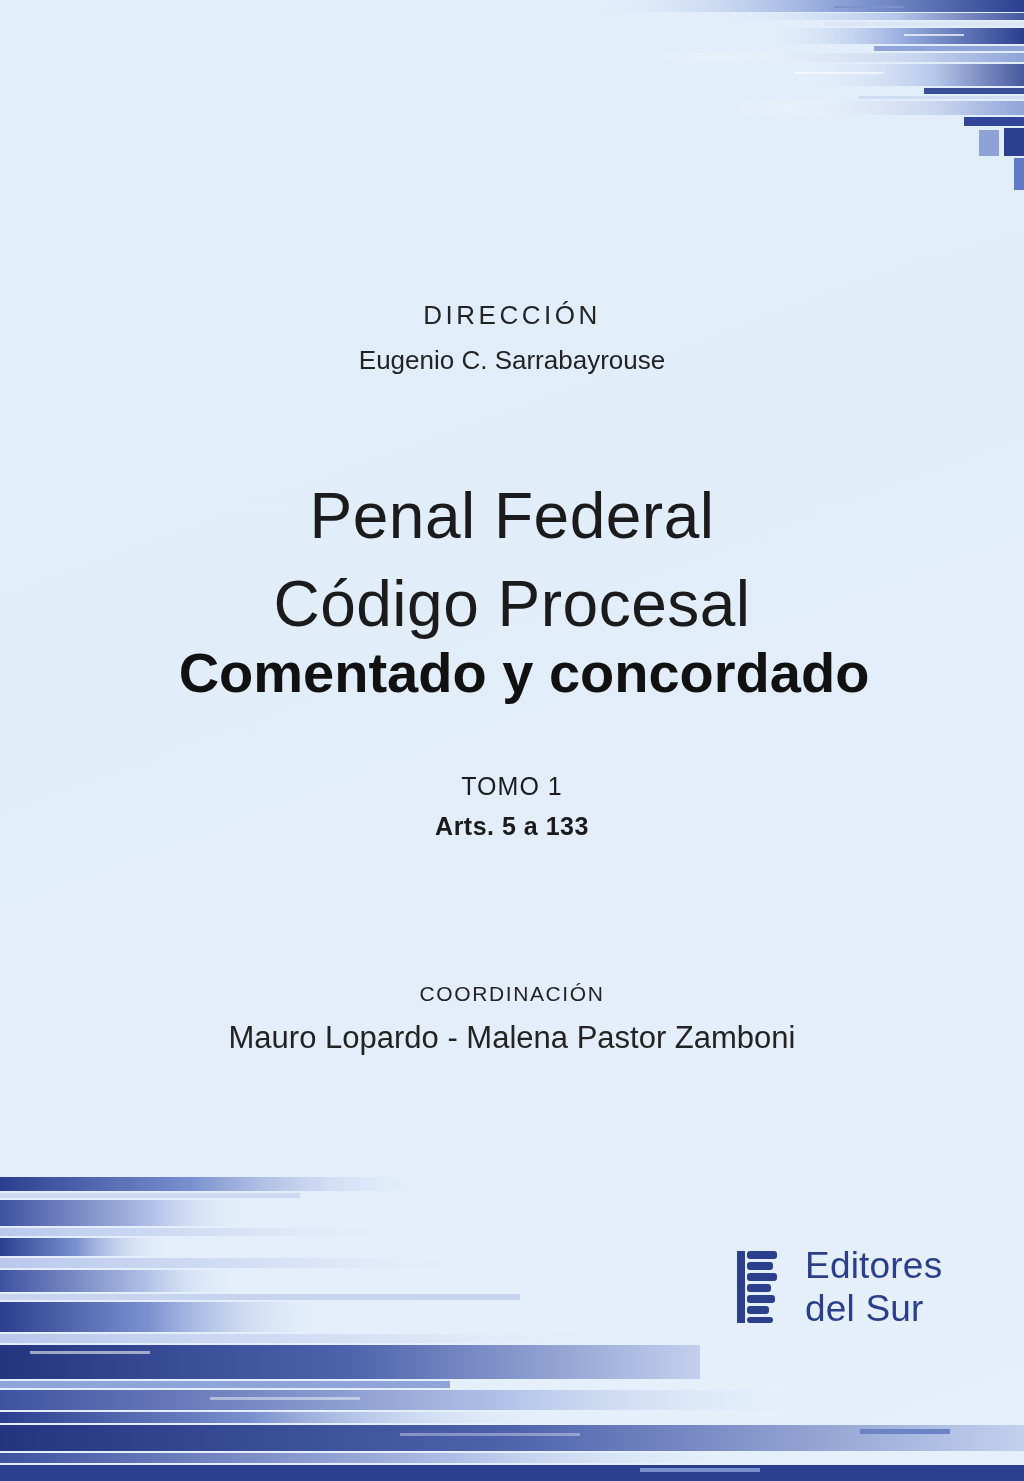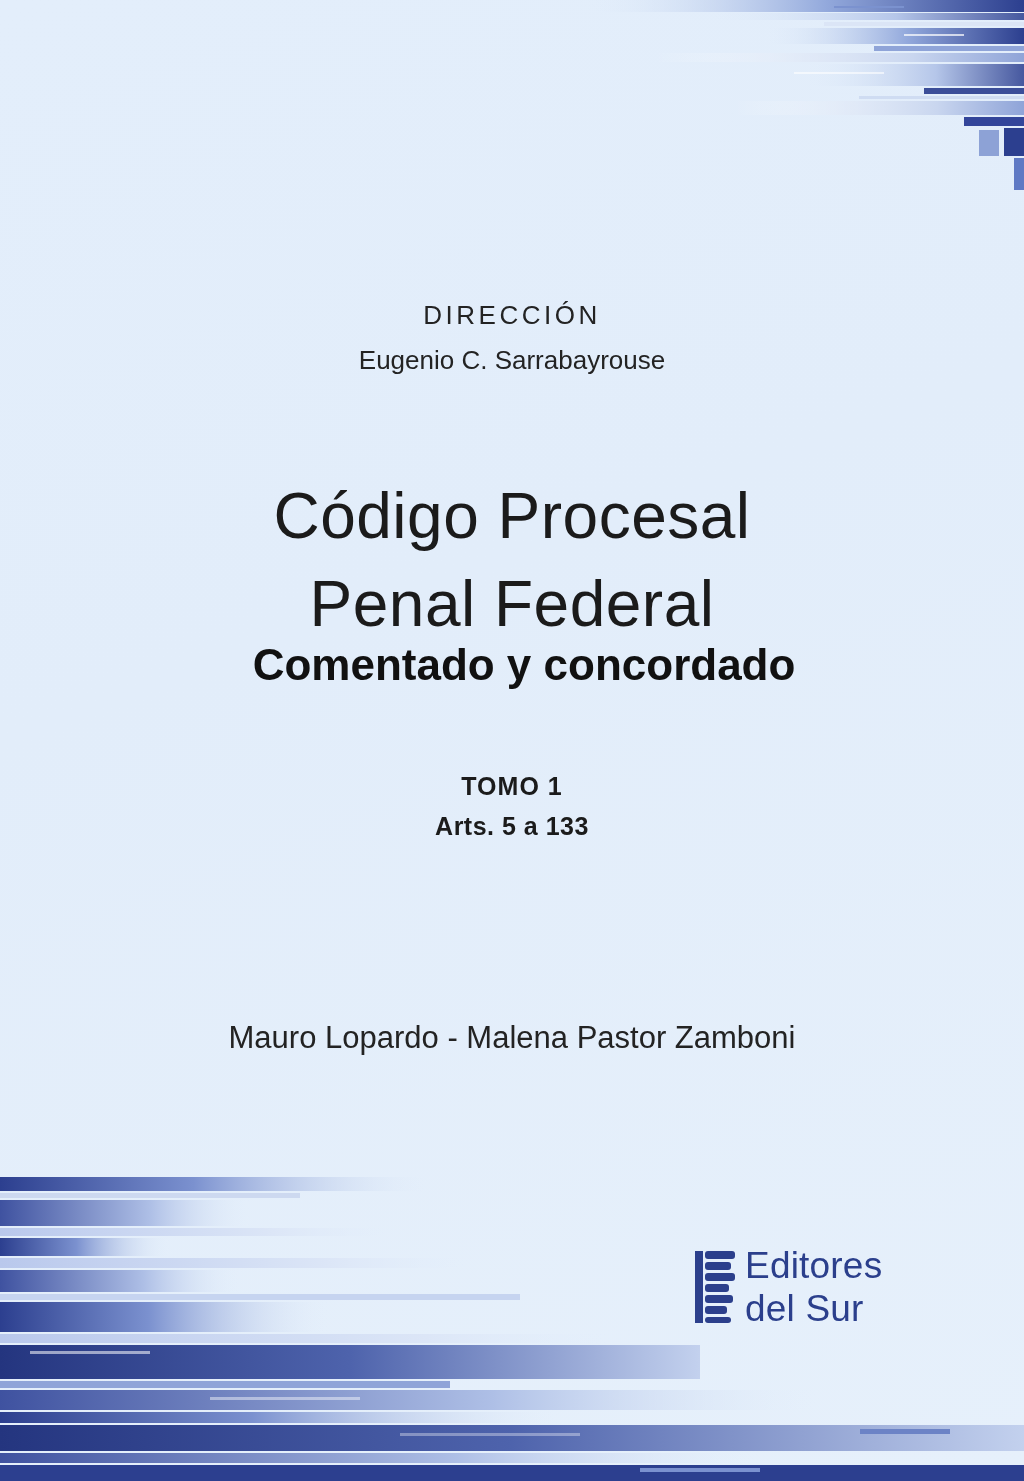--- a/index.html
+++ b/index.html
@@ -61,30 +61,30 @@
   .title-main {
     top: 472px;
     font-size: 64px;
     font-weight: 300;
     line-height: 1.38;
     color: #1b1b1b;
     letter-spacing: 0.5px;
   }
   .title-sub {
     top: 640px;
-    font-size: 44px;
+    font-size: 56px;
     font-weight: 700;
     color: #111111;
     letter-spacing: 0px;
     margin-left: 24px;
   }
   .tomo {
     top: 772px;
     font-size: 25px;
-    font-weight: 700;
+    font-weight: 400;
     color: #1b1b1b;
     letter-spacing: 1px;
   }
   .arts {
     top: 812px;
     font-size: 25px;
     font-weight: 700;
     color: #1b1b1b;
     letter-spacing: 0.5px;
   }
@@ -98,27 +98,27 @@
   .coord-names {
     top: 1020px;
     font-size: 31px;
     font-weight: 400;
     color: #232323;
   }
 
   
   .logo {
     position: absolute;
-    left: 693px;
+    left: 735px;
     top: 1238px;
     width: 215px;
     height: 98px;
     display: flex;
     align-items: center;
-    gap: 6px;
+    gap: 24px;
   }
   .logo-mark {
     width: 46px;
     height: 76px;
     flex: none;
   }
   .logo-text {
     font-size: 37px;
     line-height: 1.17;
     color: #2b3f8c;
@@ -220,29 +220,30 @@
       <rect x="400" y="262" width="180" height="3" fill="#ffffff" opacity="0.35"></rect>
       <rect x="640" y="297" width="120" height="4" fill="#7b91cf"></rect>
       <rect x="860" y="258" width="90" height="5" fill="#6c83c6"></rect>
     </svg>
   </div>
 
   <div class="center-col direccion-label">DIRECCIÓN</div>
   <div class="center-col direccion-name">Eugenio C. Sarrabayrouse</div>
 
   <div class="center-col title-main">
+    <div>Penal Federal</div>
     <div>Código Procesal</div>
-    <div>Penal Federal</div>
   </div>
 
   <div class="center-col title-sub">Comentado y concordado</div>
 
   <div class="center-col tomo">TOMO 1</div>
   <div class="center-col arts">Arts. 5 a 133</div>
 
+  <div class="center-col coord-label">COORDINACIÓN</div>
   <div class="center-col coord-names">Mauro Lopardo - Malena Pastor Zamboni</div>
 
   <div class="logo">
     <svg class="logo-mark" viewBox="0 0 46 76" xmlns="http://www.w3.org/2000/svg">
       <rect x="2" y="2" width="8" height="72" fill="#2b3f8c"></rect>
       <rect x="12" y="2" width="30" height="8" rx="3" fill="#2b3f8c"></rect>
       <rect x="12" y="13" width="26" height="8" rx="3" fill="#2b3f8c"></rect>
       <rect x="12" y="24" width="30" height="8" rx="3" fill="#2b3f8c"></rect>
       <rect x="12" y="35" width="24" height="8" rx="3" fill="#2b3f8c"></rect>
       <rect x="12" y="46" width="28" height="8" rx="3" fill="#2b3f8c"></rect>

